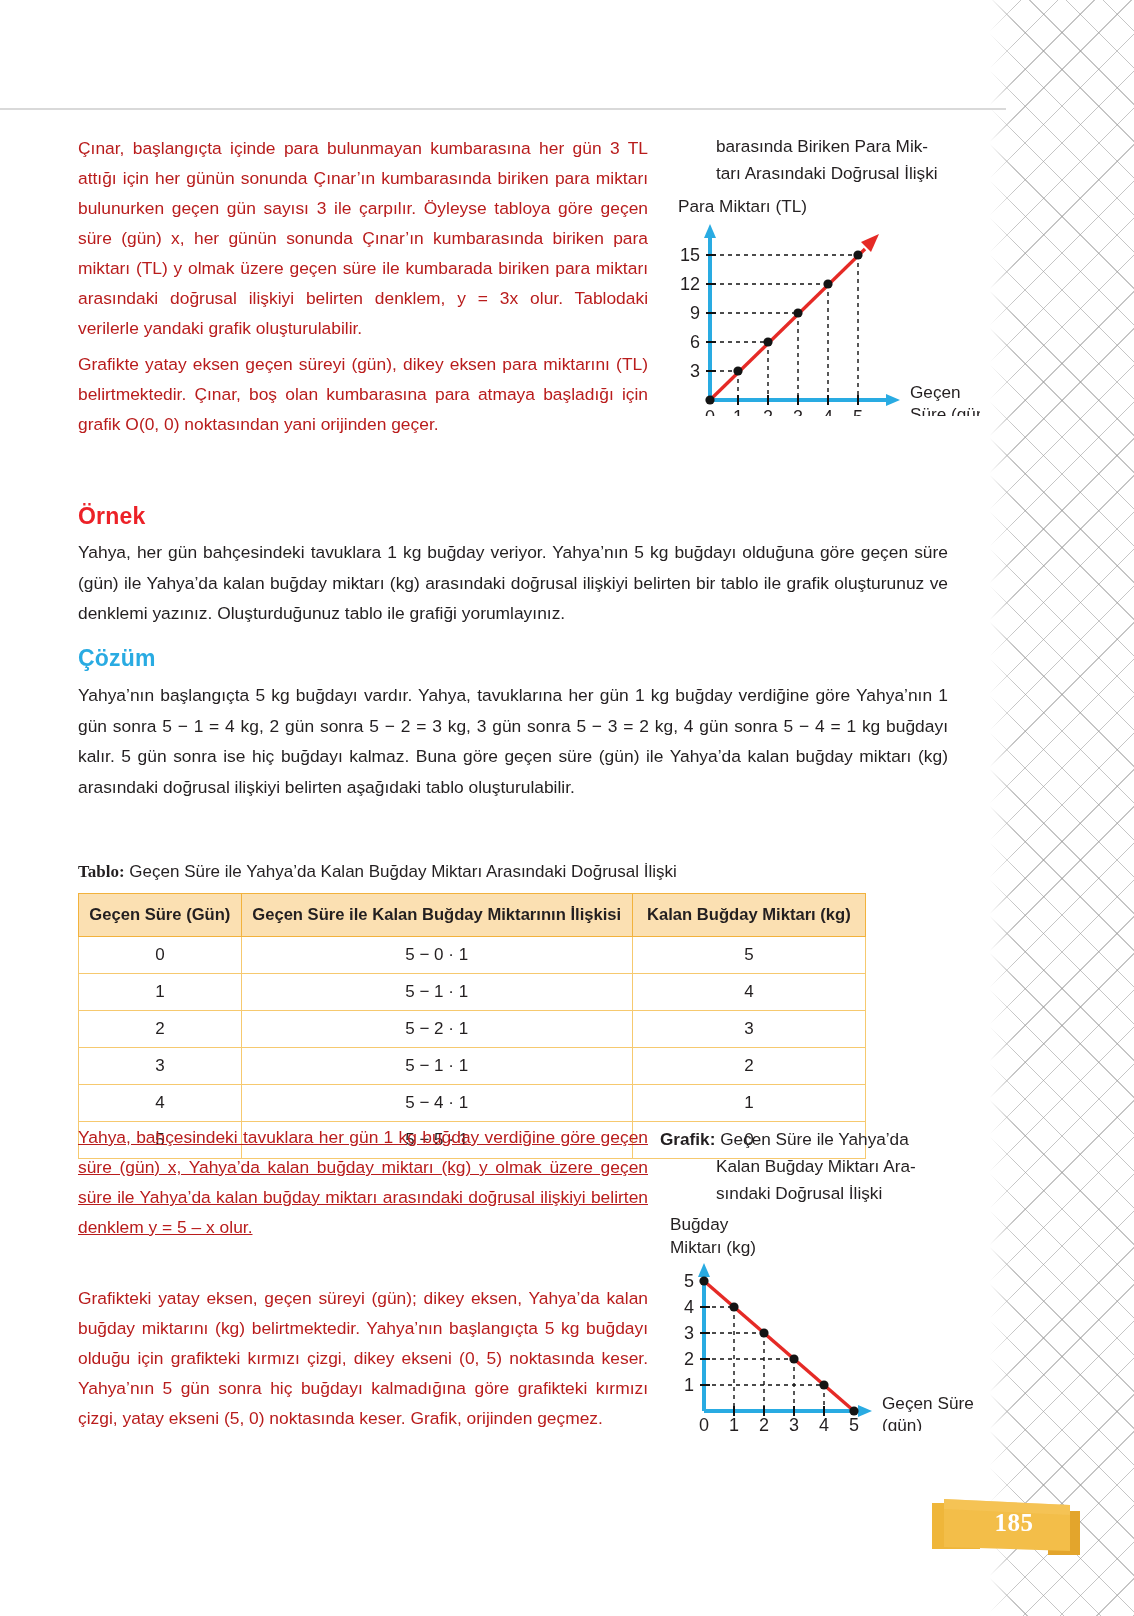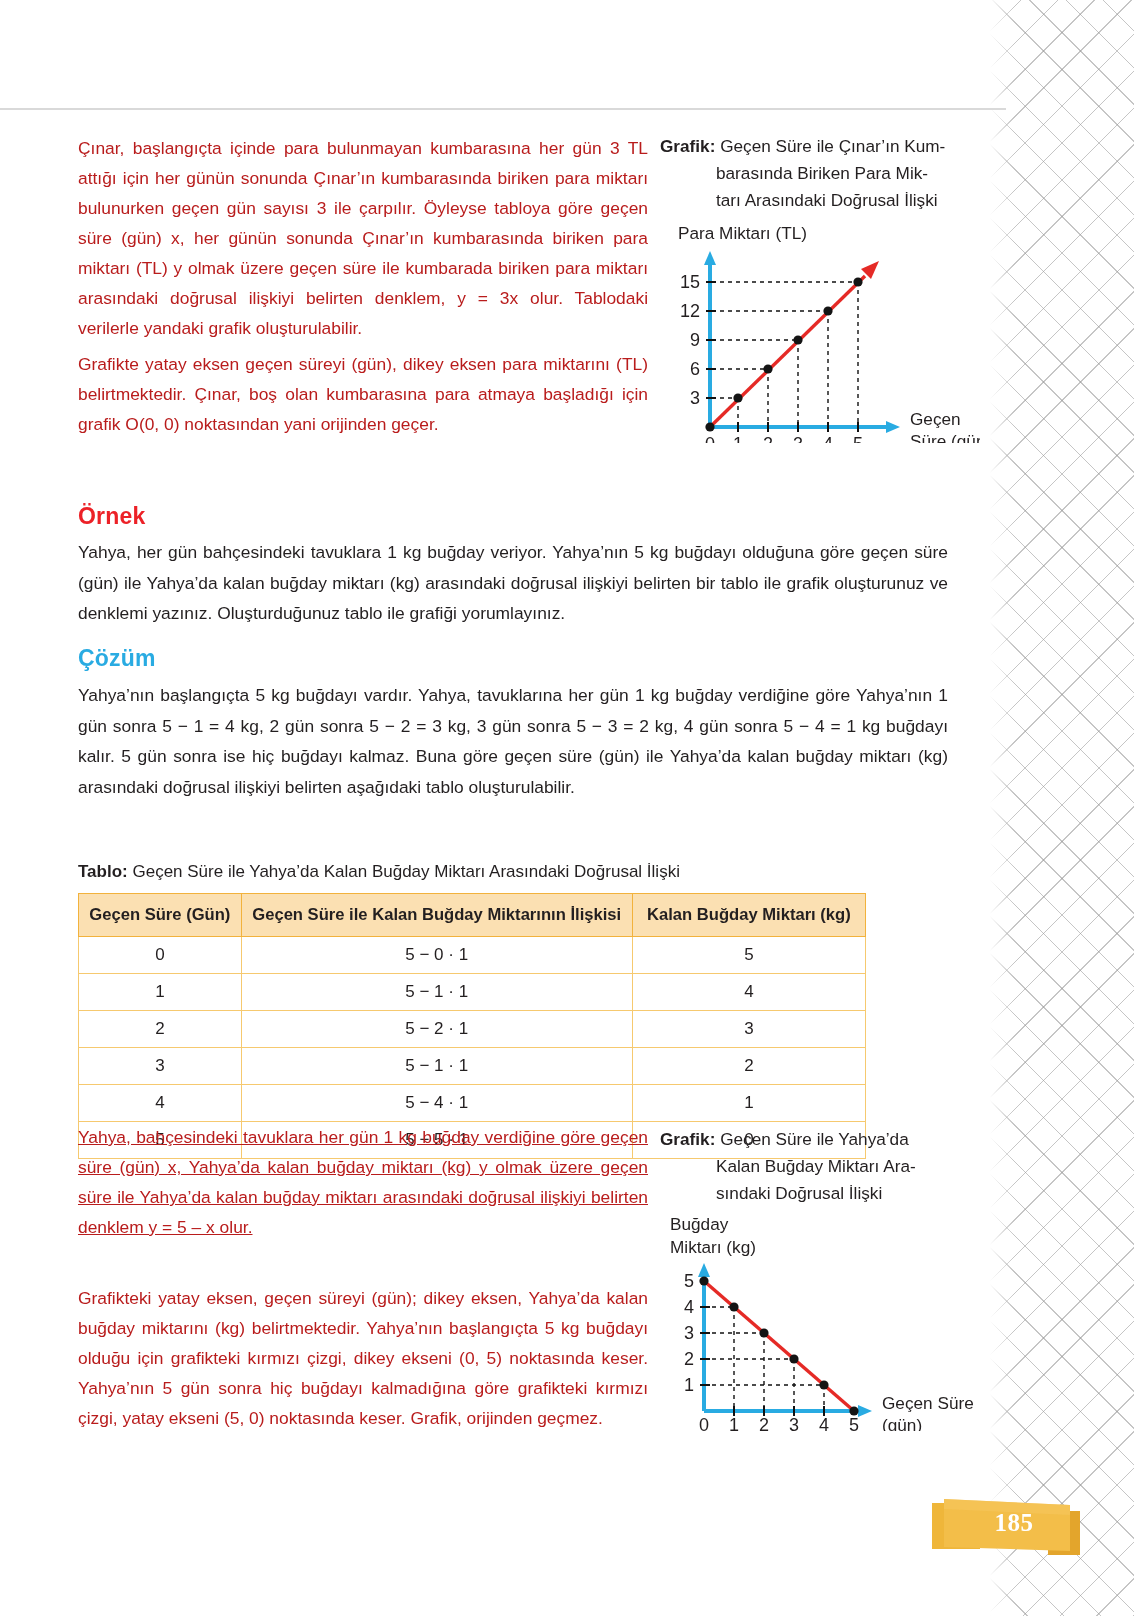--- a/index.html
+++ b/index.html
@@ -58,21 +58,21 @@
     position:absolute;left:78px;width:870px;
     font-size:17.4px;line-height:30.5px;text-align:justify;
     color:#231f20;
   }
 
   
   .table-caption{
     position:absolute;left:78px;top:862px;
     font-size:17px;color:#231f20;
   }
-  .table-caption b{font-weight:bold;}
+  .table-caption b{font-weight:bold;font-family:Liberation Serif, serif;}
 
   table.data{
     position:absolute;left:78px;top:893px;
     width:788px;border-collapse:collapse;
     font-size:16.5px;color:#231f20;
   }
   table.data th{
     background:#fbe0b2;
     border:1px solid #f2b23c;
     font-weight:bold;
@@ -128,22 +128,20 @@
 
 <div class="page">
 
   <div class="col-left" id="intro-block">
     <p>Çınar, başlangıçta içinde para bulunmayan kumbarasına her gün 3 TL attığı için her günün sonunda Çınar’ın kumbarasında biriken para miktarı bulunurken geçen gün sayısı 3 ile çarpılır. Öyleyse tabloya göre geçen süre (gün) x, her günün sonunda Çınar’ın kumbarasında biriken para miktarı (TL) y olmak üzere geçen süre ile kumbarada biriken para miktarı arasındaki doğrusal ilişkiyi belirten denklem, y = 3x olur. Tablodaki verilerle yandaki grafik oluşturulabilir.</p>
     <p style="margin-top:6px;">Grafikte yatay eksen geçen süreyi (gün), dikey eksen para miktarını (TL) belirtmektedir. Çınar, boş olan kumbarasına para atmaya başladığı için grafik O(0, 0) noktasından yani orijinden geçer.</p>
   </div>
 
   <div class="graph-wrap" style="left:660px;top:133px;width:320px;">
     <div class="graph-title">
-      <span class="ln"><span class="lbl">Grafik:</span>
-        <span>Geçen Süre ile Çınar’ın Kum-</span></span>
       <span class="ln ind">barasında Biriken Para Mik-</span>
       <span class="ln ind">tarı Arasındaki Doğrusal İlişki</span>
     </div>
 
     <div class="axis-name" style="margin-top:8px;padding-left:18px;">Para Miktarı (TL)</div>
 
     <svg width="320" height="198" viewBox="0 0 320 198">
 
       <g stroke="#111" stroke-width="1.4" stroke-dasharray="4 4" fill="none">
         <line x1="52" y1="153" x2="78" y2="153"></line>

